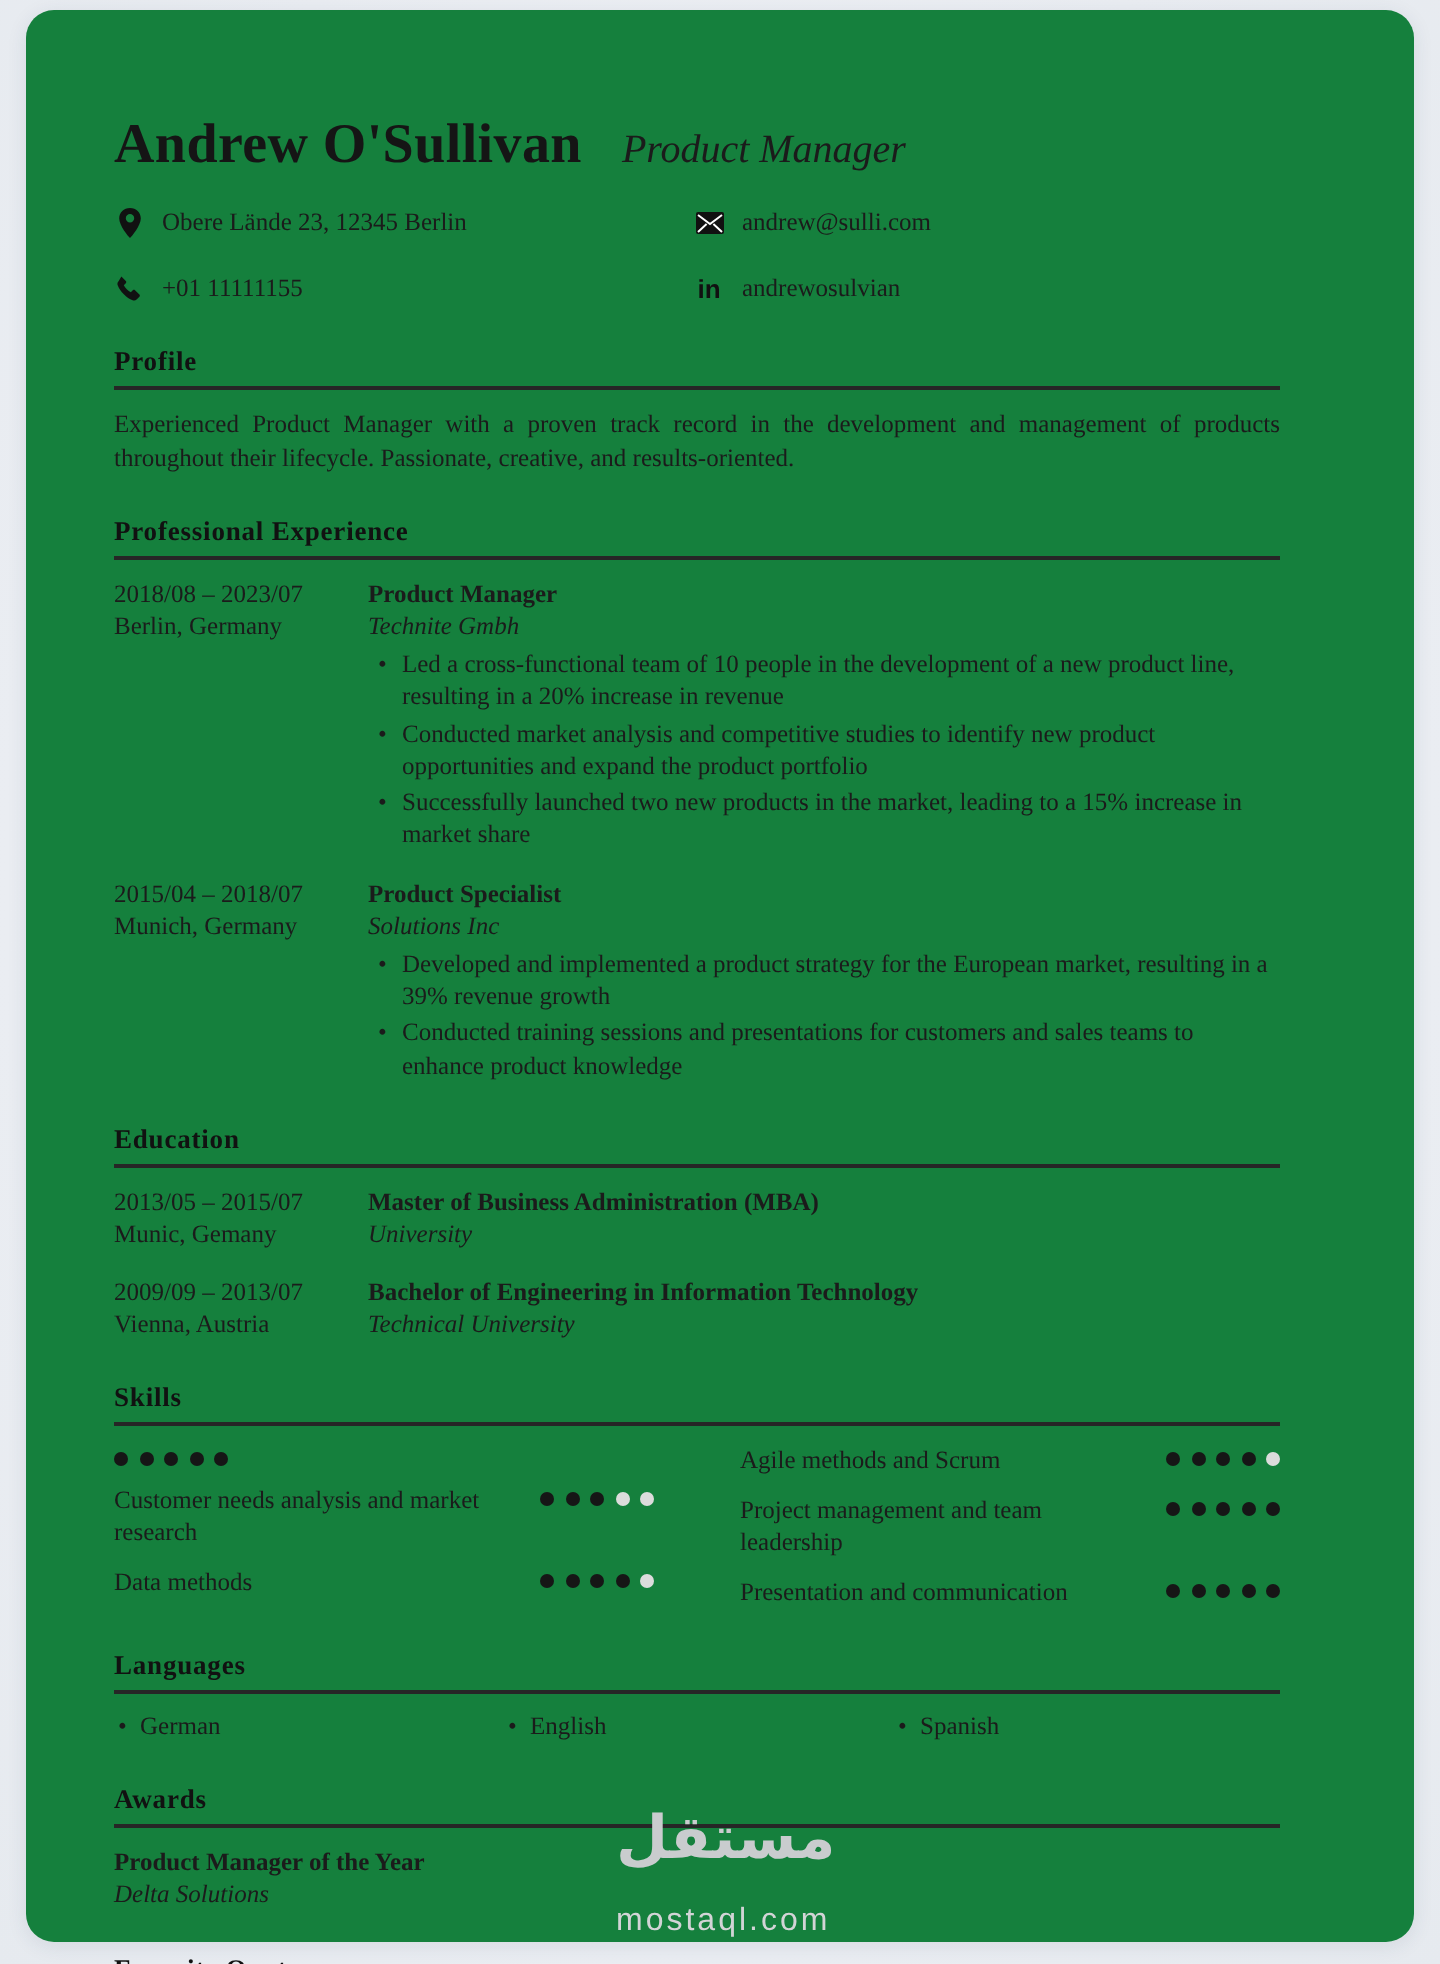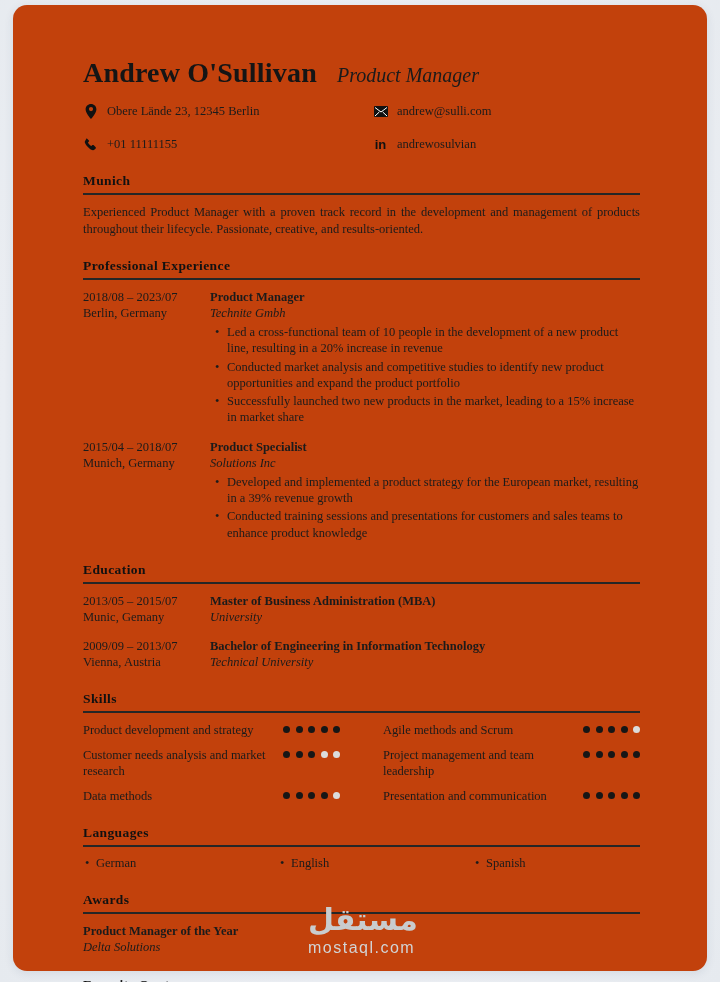--- a/index.html
+++ b/index.html
@@ -8,24 +8,24 @@
     font-family: "Liberation Serif", "DejaVu Serif", serif;
     background: radial-gradient(ellipse at 50% 45%, #f3f5f8 0%, #eaedf2 70%, #e6eaef 100%);
     position: relative;
     overflow: hidden;
     color: #1b1b1b;
   }
   .page {
     position: absolute;
     left: 13px; top: 5px;
     width: 694px; height: 966px;
-    background: #c2410c;
+    background: #15803d;
     border-radius: 14px;
     box-shadow: 0 2px 10px rgba(40,60,90,0.10);
-    padding: 52px 67px 0 70px;
+    padding: 52px 67px 0 44px;
   }
   
   .name-row { display: flex; align-items: baseline; gap: 20px; }
   .name { font-size: 28px; font-weight: bold; letter-spacing: 0.2px; color: #151515; }
   .job-title { font-size: 20px; font-style: italic; color: #1b1b1b; }
   .contact {
     margin-top: 15px;
     display: grid;
     grid-template-columns: 290px 1fr;
     row-gap: 18px;
@@ -105,21 +105,21 @@
     font-family: "DejaVu Sans", sans-serif;
     font-size: 30px; font-weight: bold;
     color: #c9ccce;
     line-height: 34px;
   }
   .wm-domain {
     font-family: "Liberation Sans", sans-serif;
     font-size: 16px;
     letter-spacing: 1.5px;
     color: #d2d4d6;
-    margin-top: 2px;
+    margin-top: 15px;
   }
 </style>
 </head>
 <body>
 
 <div class="page">
 
   <div class="name-row">
     <span class="name">Andrew O'Sullivan</span>
     <span class="job-title">Product Manager</span>
@@ -153,21 +153,21 @@
     </div>
     <div class="contact-item">
       <span class="cicon">
         <span class="in-glyph">in</span>
       </span>
       <span>andrewosulvian</span>
     </div>
   </div>
 
   <div class="section">
-    <h2 class="sec-h">Munich</h2>
+    <h2 class="sec-h">Profile</h2>
     <div class="rule"></div>
     <p class="profile-text">Experienced Product Manager with a proven track record in the development and management of products throughout their lifecycle. Passionate, creative, and results-oriented.</p>
   </div>
 
   <div class="section">
     <h2 class="sec-h">Professional Experience</h2>
     <div class="rule"></div>
 
     <div class="entry">
       <div class="dates">
@@ -227,21 +227,20 @@
       </div>
     </div>
   </div>
 
   <div class="section">
     <h2 class="sec-h">Skills</h2>
     <div class="rule"></div>
     <div class="skills-grid">
       <div class="skills-col">
         <div class="skill">
-          <span class="skill-label">Product development and strategy</span>
           <span class="dots">
               <span class="dot filled"></span>
               <span class="dot filled"></span>
               <span class="dot filled"></span>
               <span class="dot filled"></span>
               <span class="dot filled"></span>
             </span>
         </div>
         <div class="skill">
           <span class="skill-label">Customer needs analysis and market research</span>

